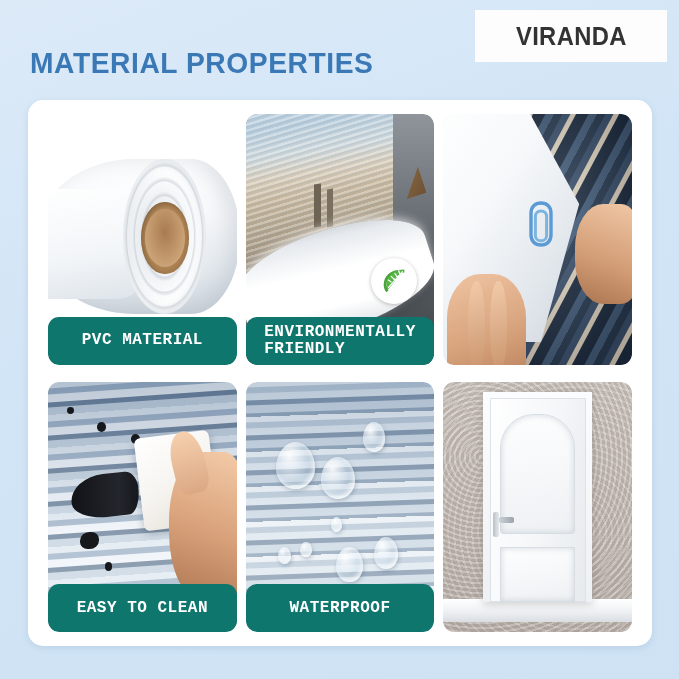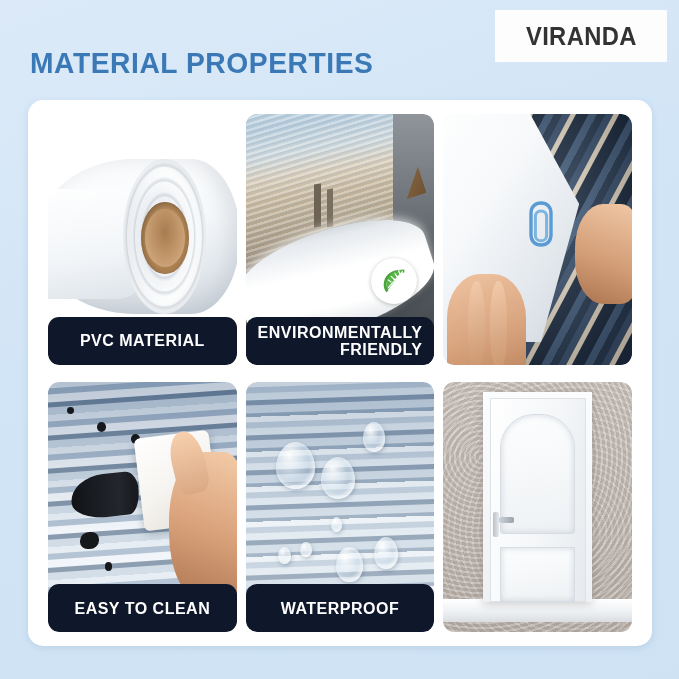--- a/index.html
+++ b/index.html
@@ -30,21 +30,21 @@
     letter-spacing: 0.6px;
     color: #3b78b6;
     font-family: "Liberation Sans", sans-serif;
     transform: scaleX(0.94);
     transform-origin: left center;
     white-space: nowrap;
   }
   .brand-box {
     position: absolute;
     right: 12px; top: 10px;
-    width: 172px; height: 52px;
+    width: 192px; height: 52px;
     background: #fdfdfd;
     display: flex;
     align-items: center;
     justify-content: center;
   }
   .brand-text {
     font-size: 25px;
     font-weight: 700;
     letter-spacing: 0.4px;
     color: #333333;
@@ -82,33 +82,34 @@
   .tile-art {
     position: absolute;
     inset: 0;
     border-radius: 11px;
     overflow: hidden;
   }
   .tile-label {
     position: absolute;
     left: 0; right: 0; bottom: 0;
     height: 48px;
-    background: #0f172a;
+    background: #0f766e;
     border-radius: 11px;
     display: flex;
     align-items: center;
     justify-content: center;
-    text-align: right;
+    text-align: left;
     color: #ffffff;
     font-size: 16px;
     font-weight: 700;
     letter-spacing: 0.5px;
     line-height: 17px;
     padding: 0 6px;
     z-index: 6;
+    font-family: Liberation Mono, monospace;
   }
   .tile-label.two-line { font-size: 16px; }
 
   
   .art-pvc { background: #ffffff; }
   .pvc-roll-outer {
     position: absolute;
     left: -6%; top: 18%;
     width: 108%; height: 62%;
     background: linear-gradient(180deg,#ffffff 0%,#f7f9fb 34%,#e4e9ee 72%,#cfd6dd 100%);

